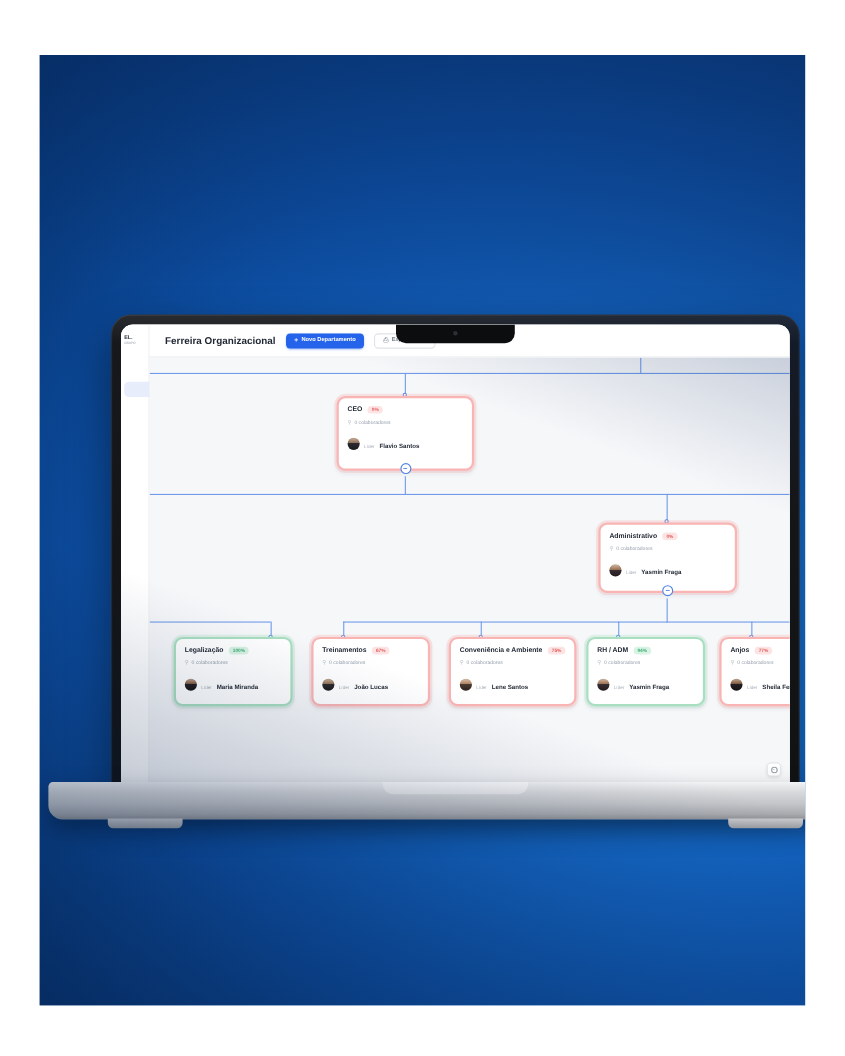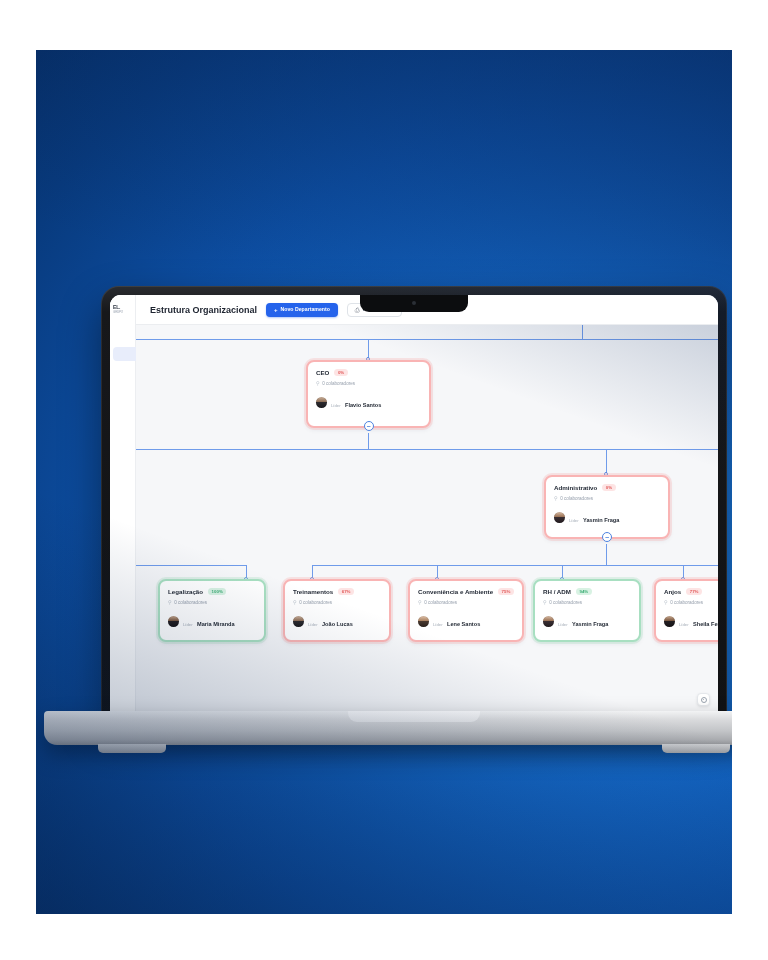--- a/index.html
+++ b/index.html
@@ -209,21 +209,21 @@
             <div class="side-logo">
               <span>EL.</span>
               <small>GRUPO</small>
             </div>
             <div class="side-item"></div>
           </aside>
 
           <div class="content">
 
             <header class="topbar">
-              <div class="app-title">Estrutura Organizacional</div>
+              <div class="app-title">Ferreira Organizacional</div>
 
               <button class="btn btn-primary">
                 <span class="gl">+</span>
                 <span>Novo Departamento</span>
               </button>
 
               <button class="btn btn-ghost">
                 <span class="gl">⎙</span>
                 <span>Exportar PDF</span>
               </button>

